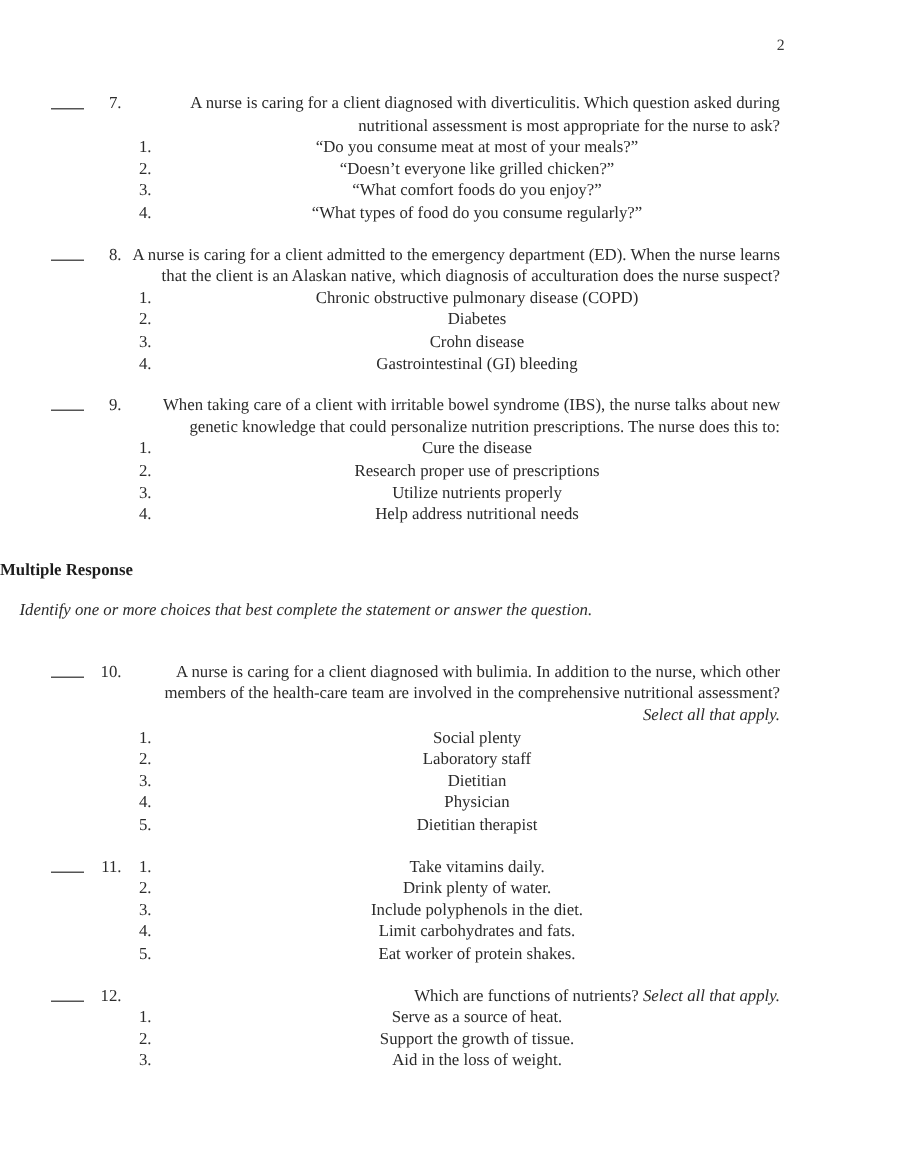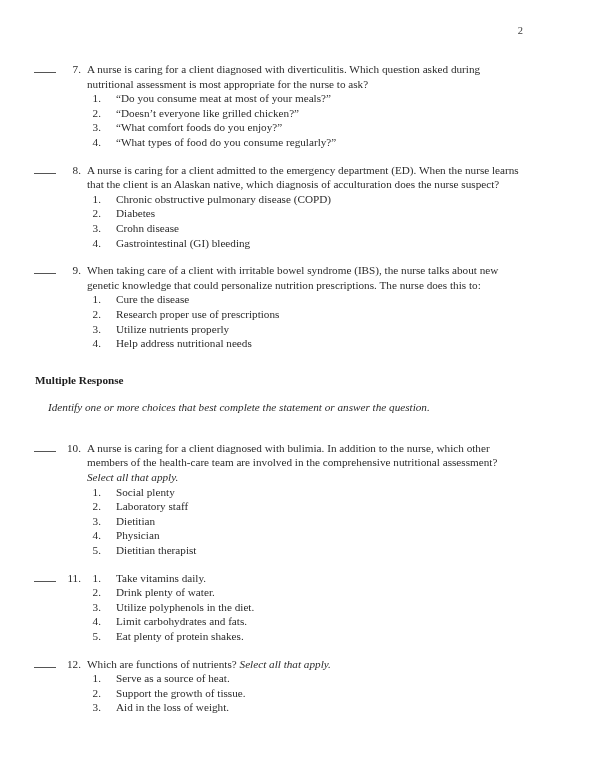--- a/index.html
+++ b/index.html
@@ -52,21 +52,21 @@
     left: 55px;
     top: 0;
     width: 26px;
     text-align: right;
     font-size: 11.2px;
     line-height: 14.6px;
   }
   .q-text {
     font-size: 11.2px;
     line-height: 14.6px;
-    text-align: left;
+    text-align: right;
     margin: 0;
   }
   .q-text em {
     font-style: italic;
   }
 
   
   .options {
     list-style: none;
     margin: 0;
@@ -80,26 +80,26 @@
   }
   .option .o-num {
     position: absolute;
     left: 0;
     top: 0;
     width: 14px;
     text-align: right;
   }
   .option .o-text {
     display: block;
+    text-align: center;
   }
 
   
   .section {
     margin: 0 0 0 0;
-    padding-left: 35px;
     padding-right: 80px;
   }
   .section-title {
     font-size: 11.2px;
     line-height: 14.6px;
     font-weight: bold;
     color: #1d1d1d;
     margin: 0;
   }
   .section-sub {
@@ -228,29 +228,29 @@
           <li class="option">
             <span class="o-num">1.</span>
             <span class="o-text">Take vitamins daily.</span>
           </li>
           <li class="option">
             <span class="o-num">2.</span>
             <span class="o-text">Drink plenty of water.</span>
           </li>
           <li class="option">
             <span class="o-num">3.</span>
-            <span class="o-text">Utilize polyphenols in the diet.</span>
+            <span class="o-text">Include polyphenols in the diet.</span>
           </li>
           <li class="option">
             <span class="o-num">4.</span>
             <span class="o-text">Limit carbohydrates and fats.</span>
           </li>
           <li class="option">
             <span class="o-num">5.</span>
-            <span class="o-text">Eat plenty of protein shakes.</span>
+            <span class="o-text">Eat worker of protein shakes.</span>
           </li>
         </ul>
       </div>
       <div class="question">
         <span class="blank-line"></span>
         <span class="q-num">12.</span>
         <p class="q-text"><span>Which are functions of nutrients? </span><em>Select all that apply.</em></p>
         <ul class="options">
           <li class="option">
             <span class="o-num">1.</span>

